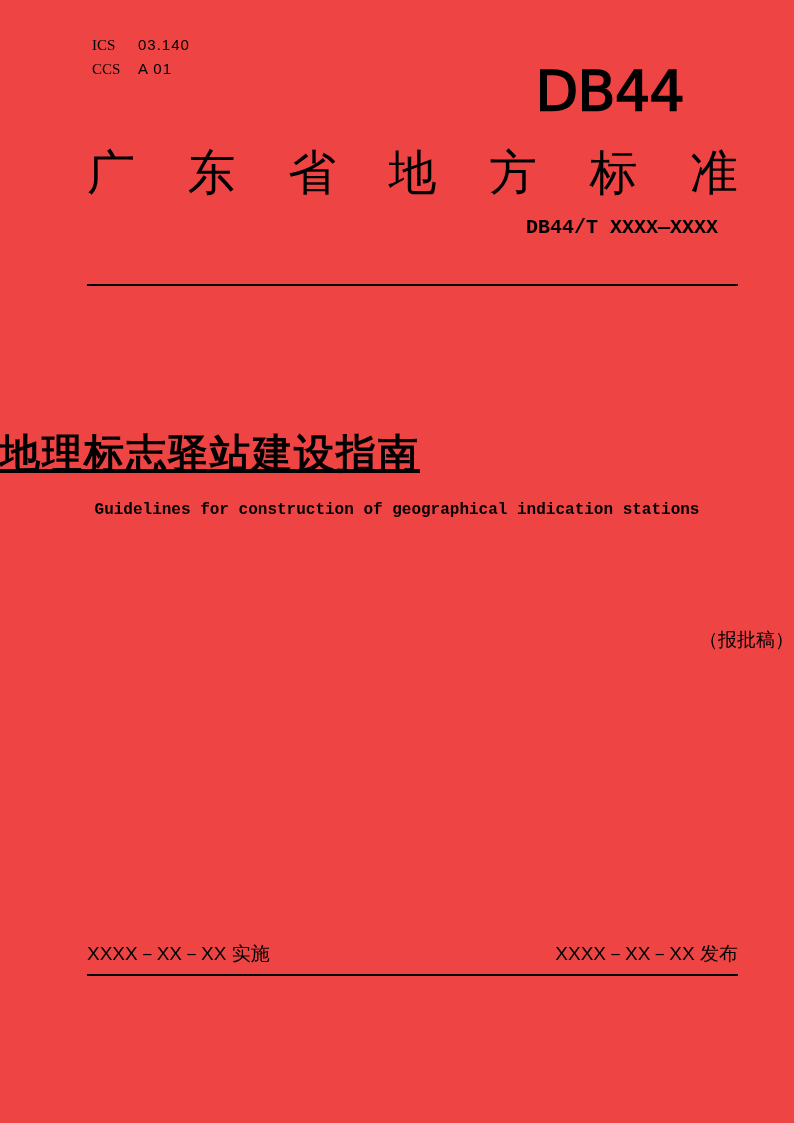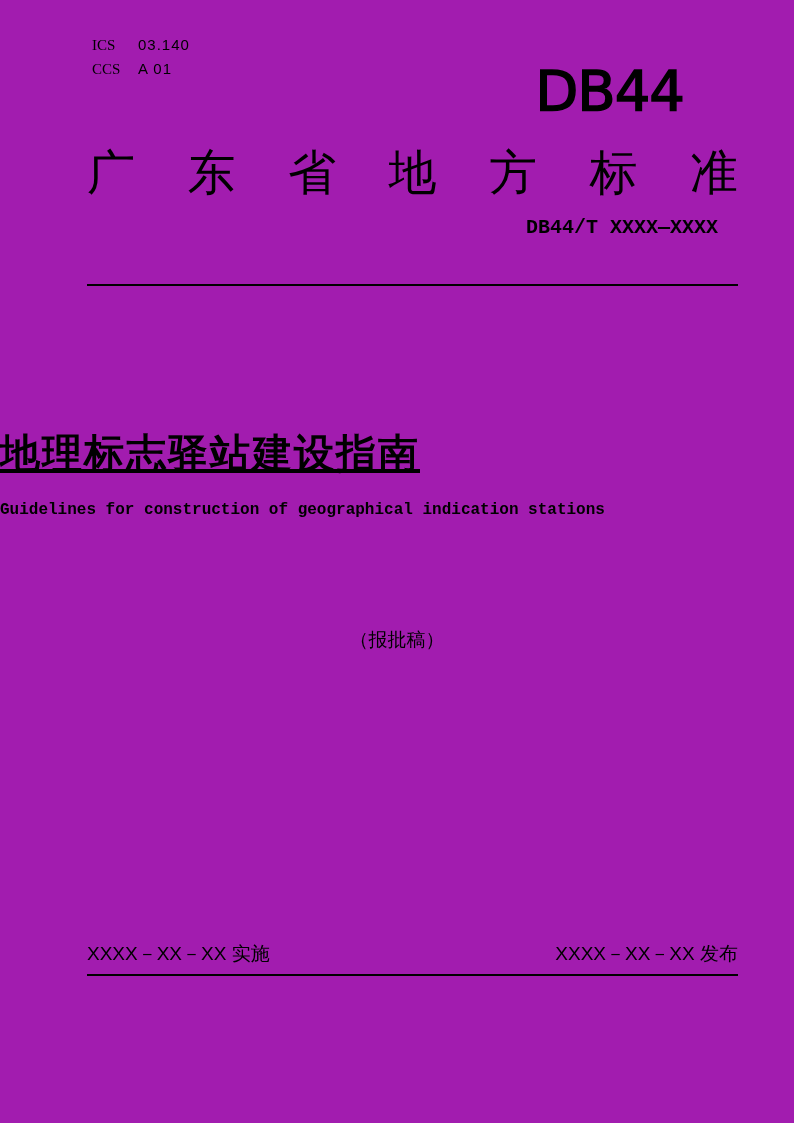--- a/index.html
+++ b/index.html
@@ -3,21 +3,21 @@
 <meta charset="utf-8">
 <style>
   * { margin: 0; padding: 0; box-sizing: border-box; }
   html, body { background: #ffffff; }
   body { font-family: "Liberation Sans", sans-serif; color: #000; }
 
   .page {
     position: relative;
     width: 794px;
     height: 1123px;
-    background: #a21caf;
+    background: #ef4444;
     overflow: hidden;
   }
 
   
   .ics-block {
     position: absolute;
     left: 92px;
     top: 33px;
     font-size: 15px;
     line-height: 24px;
@@ -93,33 +93,33 @@
     font-weight: 700;
     letter-spacing: 2px;
     text-decoration: underline;
   }
 
   .title-en {
     position: absolute;
     left: 0;
     top: 501px;
     width: 100%;
-    text-align: left;
+    text-align: center;
     font-family: "Liberation Mono", monospace;
     font-size: 16px;
     font-weight: 700;
     white-space: pre;
   }
 
   .draft-status {
     position: absolute;
     left: 0;
     top: 627px;
     width: 100%;
-    text-align: center;
+    text-align: right;
     font-family: "Liberation Serif", serif;
     font-size: 19px;
   }
 
   
   .dates-row {
     position: absolute;
     left: 87px;
     top: 941px;
     width: 651px;

